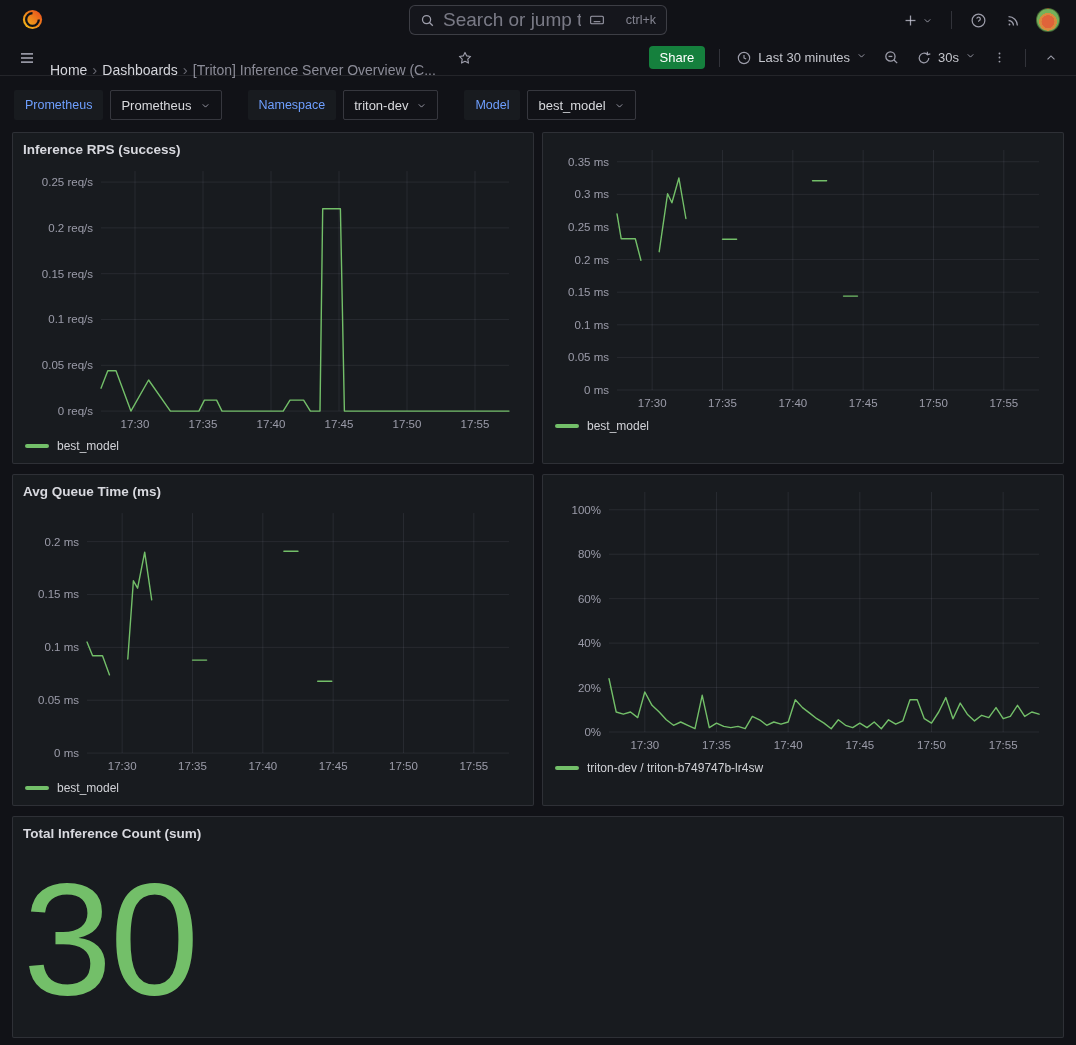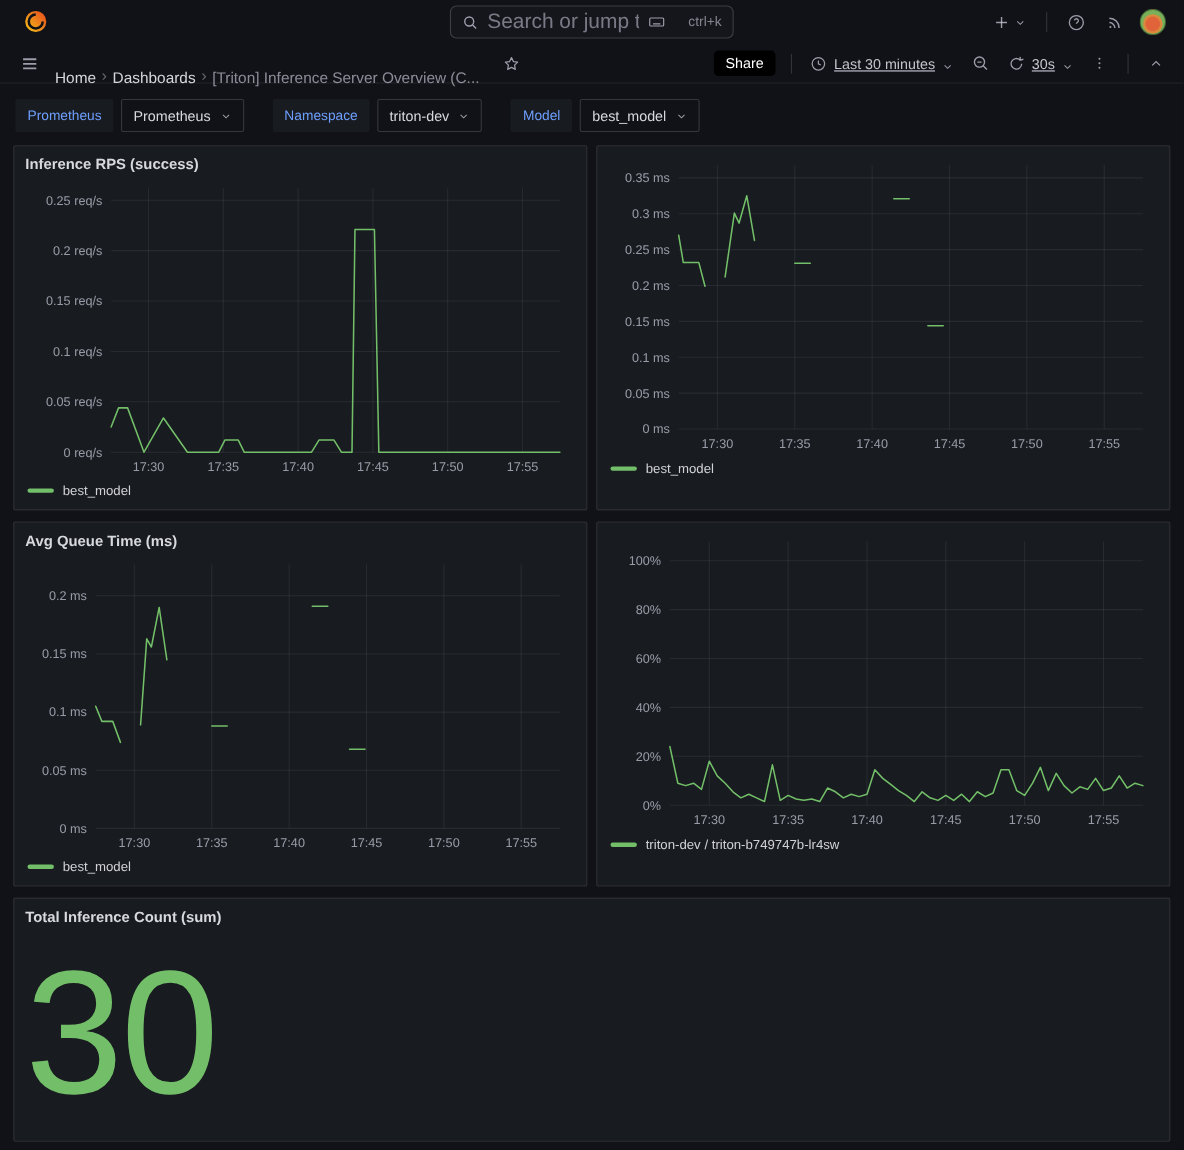--- a/index.html
+++ b/index.html
@@ -46,25 +46,25 @@
   .toolbar {
     height:36px; display:flex; align-items:center; gap:6px; padding:0 14px;
     border-bottom:1px solid rgba(204,204,220,.1);
   }
   .crumb { font-size:14px; font-weight:500; color:#d5d6dc; padding:2px 4px; }
   .crumb.current { color:rgba(204,204,220,.65); font-weight:400; }
   .crumb-sep { color:rgba(204,204,220,.45); font-size:15px; padding:0 1px; }
   .star-btn { margin-left:8px; padding:3px; }
   .tb-right { margin-left:auto; display:flex; align-items:center; gap:10px; }
   .share-btn {
-    background:#000000; color:#fff; font-size:13px; font-weight:500;
+    background:#15803d; color:#fff; font-size:13px; font-weight:500;
     padding:4px 11px; border-radius:4px;
   }
   .tb-text { font-size:13px; color:#c4c5cc; font-weight:500; }
-  .tb-group { display:flex; align-items:flex-end; gap:6px; padding:2px 2px;text-decoration:underline; }
+  .tb-group { display:flex; align-items:flex-start; gap:6px; padding:2px 2px; }
 
   
   .varbar { display:flex; align-items:center; gap:26px; padding:14px 14px 12px 14px; }
   .var-group { display:flex; align-items:stretch; gap:7px; }
   .var-label {
     display:flex; align-items:center; background:#181b1f; color:#6e9fff;
     font-size:12.5px; font-weight:500; padding:0 11px; height:30px; border-radius:2px;
   }
   .var-value {
     display:flex; align-items:center; gap:8px; border:1px solid rgba(204,204,220,.2);

